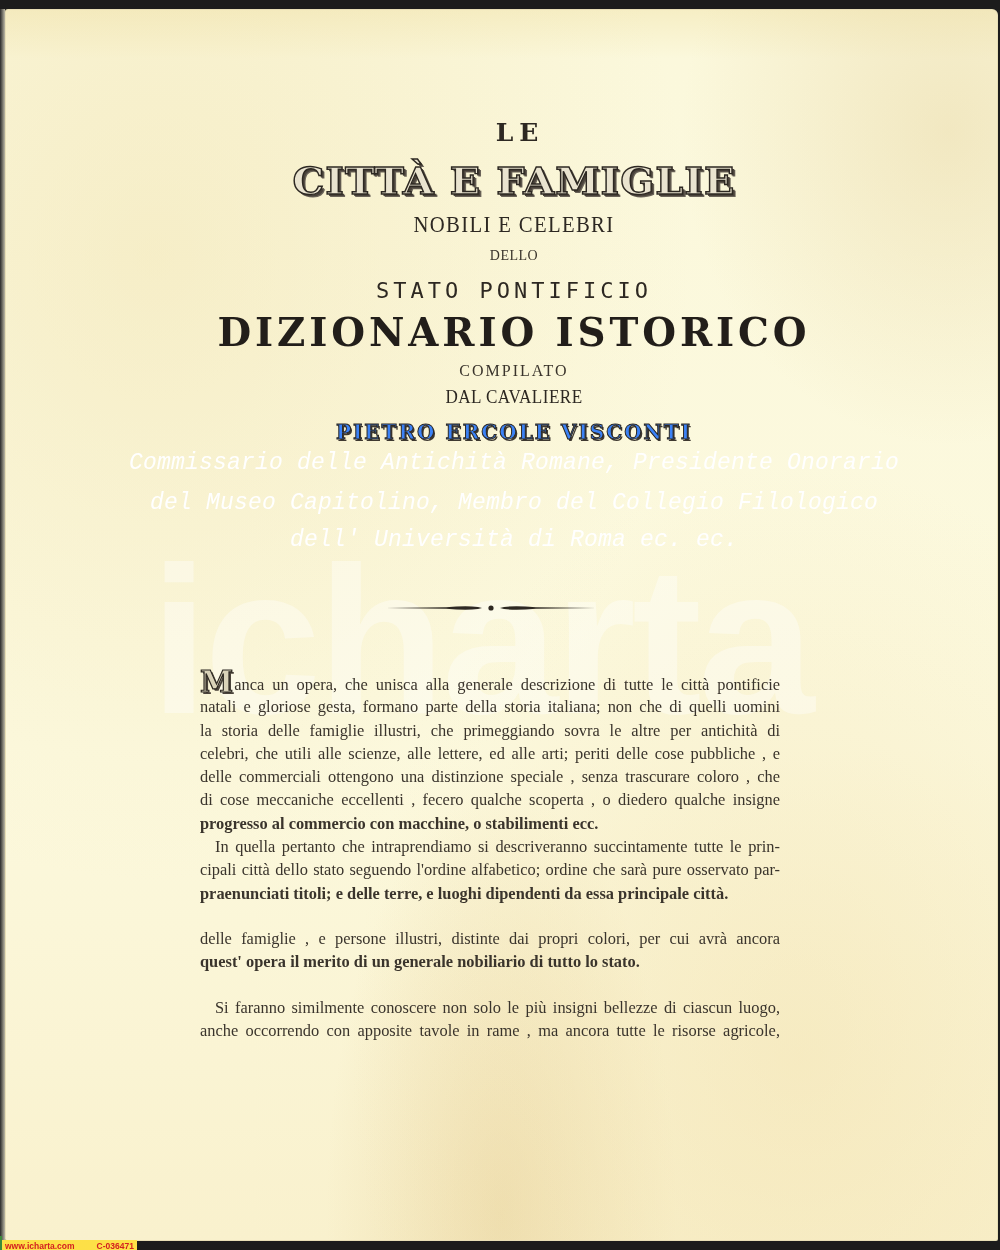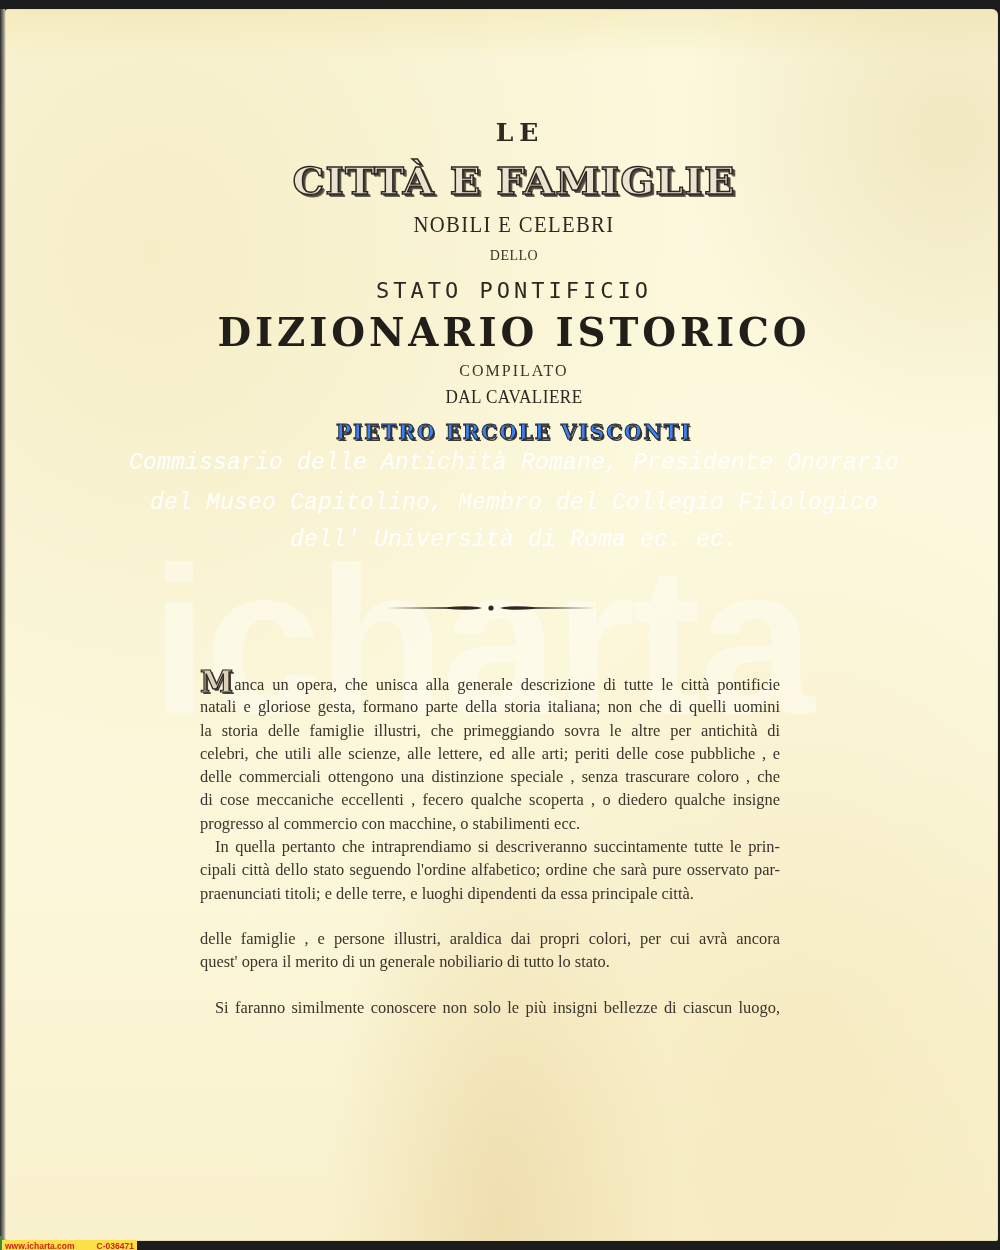--- a/index.html
+++ b/index.html
@@ -163,21 +163,21 @@
       text-align-last: justify;
     }
     .body-line {
       display: block;
       white-space: nowrap;
       height: 23.3px;
       text-align: justify;
       text-align-last: justify;
       transform-origin: left center;
     }
-    .body-line.last { text-align-last: left; }
+    .body-line.last { text-align-last: left; font-weight: bold; }
     .body-line.indent { padding-left: 15px; }
     .dropcap {
       font-family: "DejaVu Serif", serif;
       font-weight: bold;
       font-size: 30px;
       line-height: 20px;
       color: #d9d2b8;
       -webkit-text-stroke: 1.2px #2d2822;
       text-shadow: 2px 2px 0 #4b443b;
       vertical-align: -2px;
@@ -242,26 +242,27 @@
     <span class="body-line last">progresso al commercio con macchine, o stabilimenti ecc.</span>
   </div>
 
   <div class="body-text" style="top:835px;">
     <span class="body-line indent">In quella pertanto che intraprendiamo si descriveranno succintamente tutte le prin-</span>
     <span class="body-line">cipali città dello stato seguendo l'ordine alfabetico; ordine che sarà pure osservato par-</span>
     <span class="body-line last">praenunciati titoli; e delle terre, e luoghi dipendenti da essa principale città.</span>
   </div>
 
   <div class="body-text" style="top:927px;">
-    <span class="body-line">delle famiglie , e persone illustri, araldica dai propri colori, per cui avrà ancora</span>
+    <span class="body-line">delle famiglie , e persone illustri, distinte dai propri colori, per cui avrà ancora</span>
     <span class="body-line last">quest' opera il merito di un generale nobiliario di tutto lo stato.</span>
   </div>
 
   <div class="body-text" style="top:996px;">
     <span class="body-line indent">Si faranno similmente conoscere non solo le più insigni bellezze di ciascun luogo,</span>
+    <span class="body-line">anche occorrendo con apposite tavole in rame , ma ancora tutte le risorse agricole,</span>
   </div>
 </div>
 
 <div class="stamp-stripe"></div>
 <div class="stamp">
   <span>www.icharta.com</span>
   <span>C-036471</span>
 </div>
 
 </body></html>

